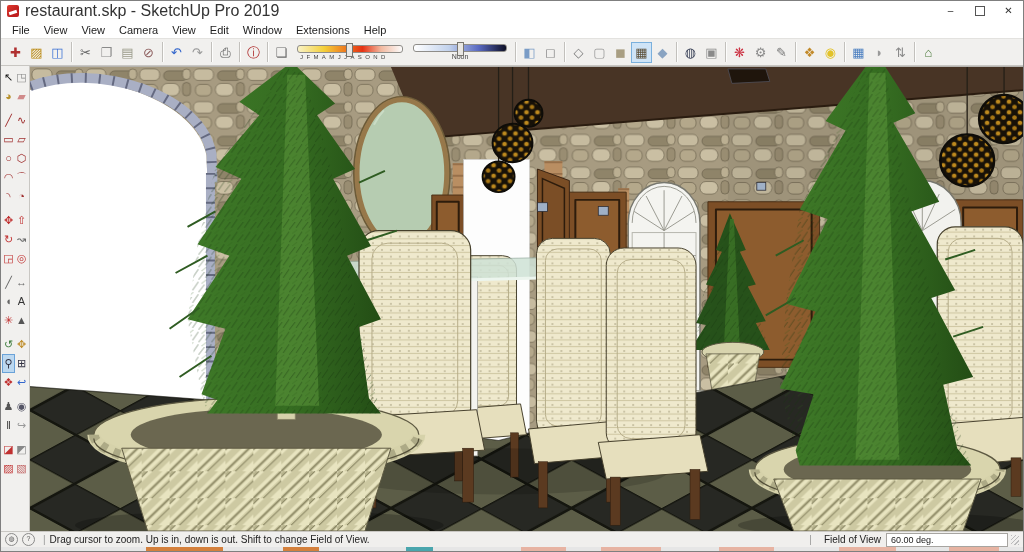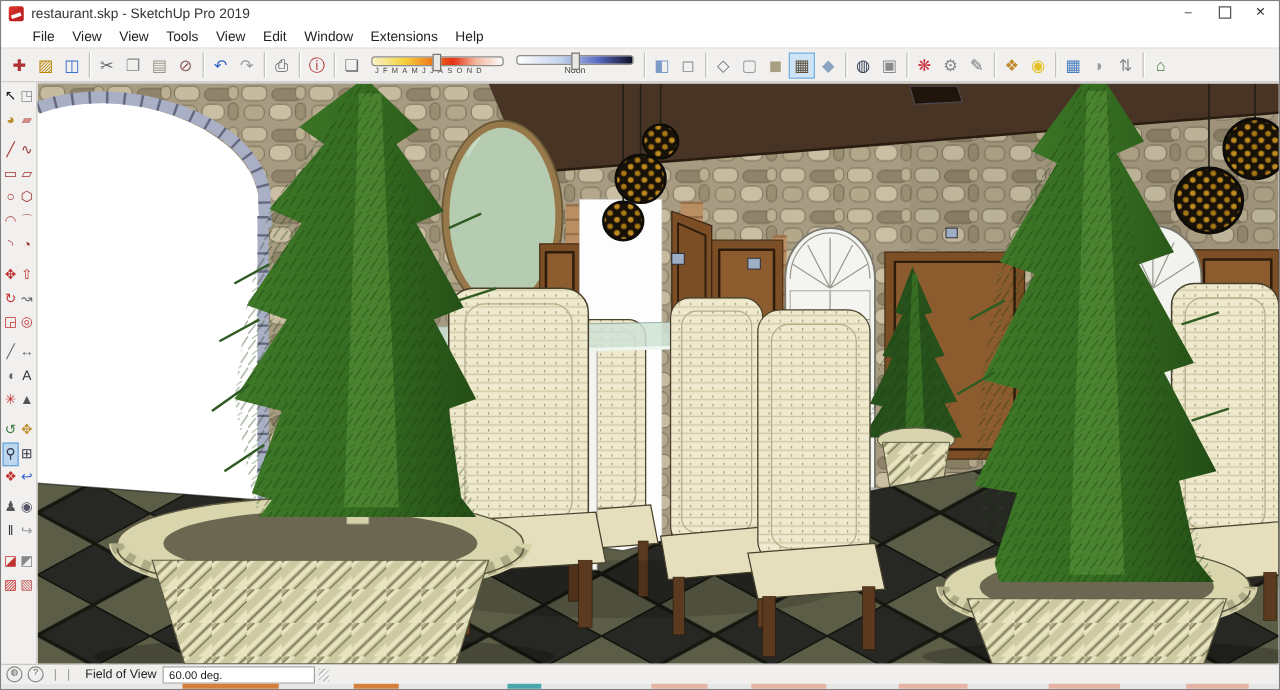--- a/index.html
+++ b/index.html
@@ -2,26 +2,26 @@
 <html><head>
 <meta charset="utf-8">
 <style>
   html,body{margin:0;padding:0}
   body{width:1024px;height:552px;overflow:hidden;font-family:"Liberation Sans",sans-serif;background:#fff;position:relative}
   .window{position:absolute;inset:0;border:1px solid #7f7f7f;box-sizing:border-box;display:flex;flex-direction:column;background:#fff}
   
   .titlebar{height:20px;display:flex;align-items:center;background:#fff;padding-left:6px;flex:0 0 auto}
   .app-icon{width:12px;height:12px;border-radius:2px;background:linear-gradient(135deg,#e23b2e 0%,#c01f1f 60%);position:relative;margin-right:6px}
   .app-icon:after{content:"";position:absolute;left:2px;top:6px;width:8px;height:3px;background:#fff;transform:rotate(-18deg)}
-  .title-text{font-size:11px;color:#333}
+  .title-text{font-size:16px;color:#333}
   .win-controls{margin-left:auto;display:flex}
   .win-btn{width:29px;height:20px;text-align:center;line-height:19px;font-size:10px;color:#333}
   .win-btn .box{display:inline-block;width:8px;height:8px;border:1px solid #555;vertical-align:middle}
   
-  .menubar{height:17px;display:flex;align-items:center;background:#fff;padding-left:18px;font-size:11px;color:#222;flex:0 0 auto}
+  .menubar{height:17px;display:flex;align-items:center;background:#fff;padding-left:4px;font-size:11px;color:#222;flex:0 0 auto}
   .menu-item{padding:0 7px}
   
   .toolbar{height:26px;background:#f1f0ee;border-top:1px solid #e3e2df;border-bottom:1px solid #c8c6c2;display:flex;align-items:center;padding:0 4px;flex:0 0 auto}
   .tb-group{display:flex;align-items:center}
   .tb-btn{width:21px;height:21px;line-height:21px;text-align:center;font-size:13px;cursor:default;flex:0 0 auto}
   .tb-btn.active{background:#cfe4f7;border:1px solid #7ab0dd;box-sizing:border-box;line-height:19px}
   .tb-sep{width:1px;height:20px;background:#c2c0bc;box-shadow:1px 0 0 #fdfdfc;margin:0 3px;flex:0 0 auto}
   .slider{display:flex;flex-direction:column;justify-content:center;margin:0 5px;position:relative}
   .track{position:relative;height:6px;border:1px solid #8f8d89;border-radius:3px}
   .month-track{width:104px;background:linear-gradient(90deg,#f9f2c6,#f4d03a 25%,#ef7d1f 45%,#e53214 62%,#f2b9a0 80%,#fbfbfb 100%)}
@@ -63,21 +63,21 @@
       <span class="win-btn">–</span>
       <span class="win-btn"><span class="box"></span></span>
       <span class="win-btn">✕</span>
     </div>
   </div>
 
   <div class="menubar">
       <span class="menu-item">File</span>
       <span class="menu-item">View</span>
       <span class="menu-item">View</span>
-      <span class="menu-item">Tools</span>
+      <span class="menu-item">Camera</span>
       <span class="menu-item">View</span>
       <span class="menu-item">Edit</span>
       <span class="menu-item">Window</span>
       <span class="menu-item">Extensions</span>
       <span class="menu-item">Help</span>
     </div>
 
   <div class="toolbar">
       <div class="tb-group">
         <div class="tb-btn" style="color: rgb(176, 48, 48);">✚</div>
@@ -485,20 +485,21 @@
       </svg>
     </div>
   </div>
 
   <div class="statusbar">
     <span style="display:flex">
         <span class="st-icon">◍</span>
         <span class="st-icon">?</span>
       </span>
     <span class="st-pipe">|</span>
+    <span class="st-msg">Drag cursor to zoom.  Up is in, down is out. Shift to change Field of View.</span>
     <span class="st-pipe">|</span>
     <span class="fov-label">Field of View</span>
     <span class="fov-box">60.00 deg.</span>
     <span class="grip"></span>
   </div>
 
   <div class="strip">
       <span class="dash" style="left: 145px; width: 77px; background: rgb(212, 128, 60);"></span>
       <span class="dash" style="left: 282px; width: 36px; background: rgb(212, 128, 60);"></span>
       <span class="dash" style="left: 405px; width: 27px; background: rgb(74, 166, 173);"></span>

